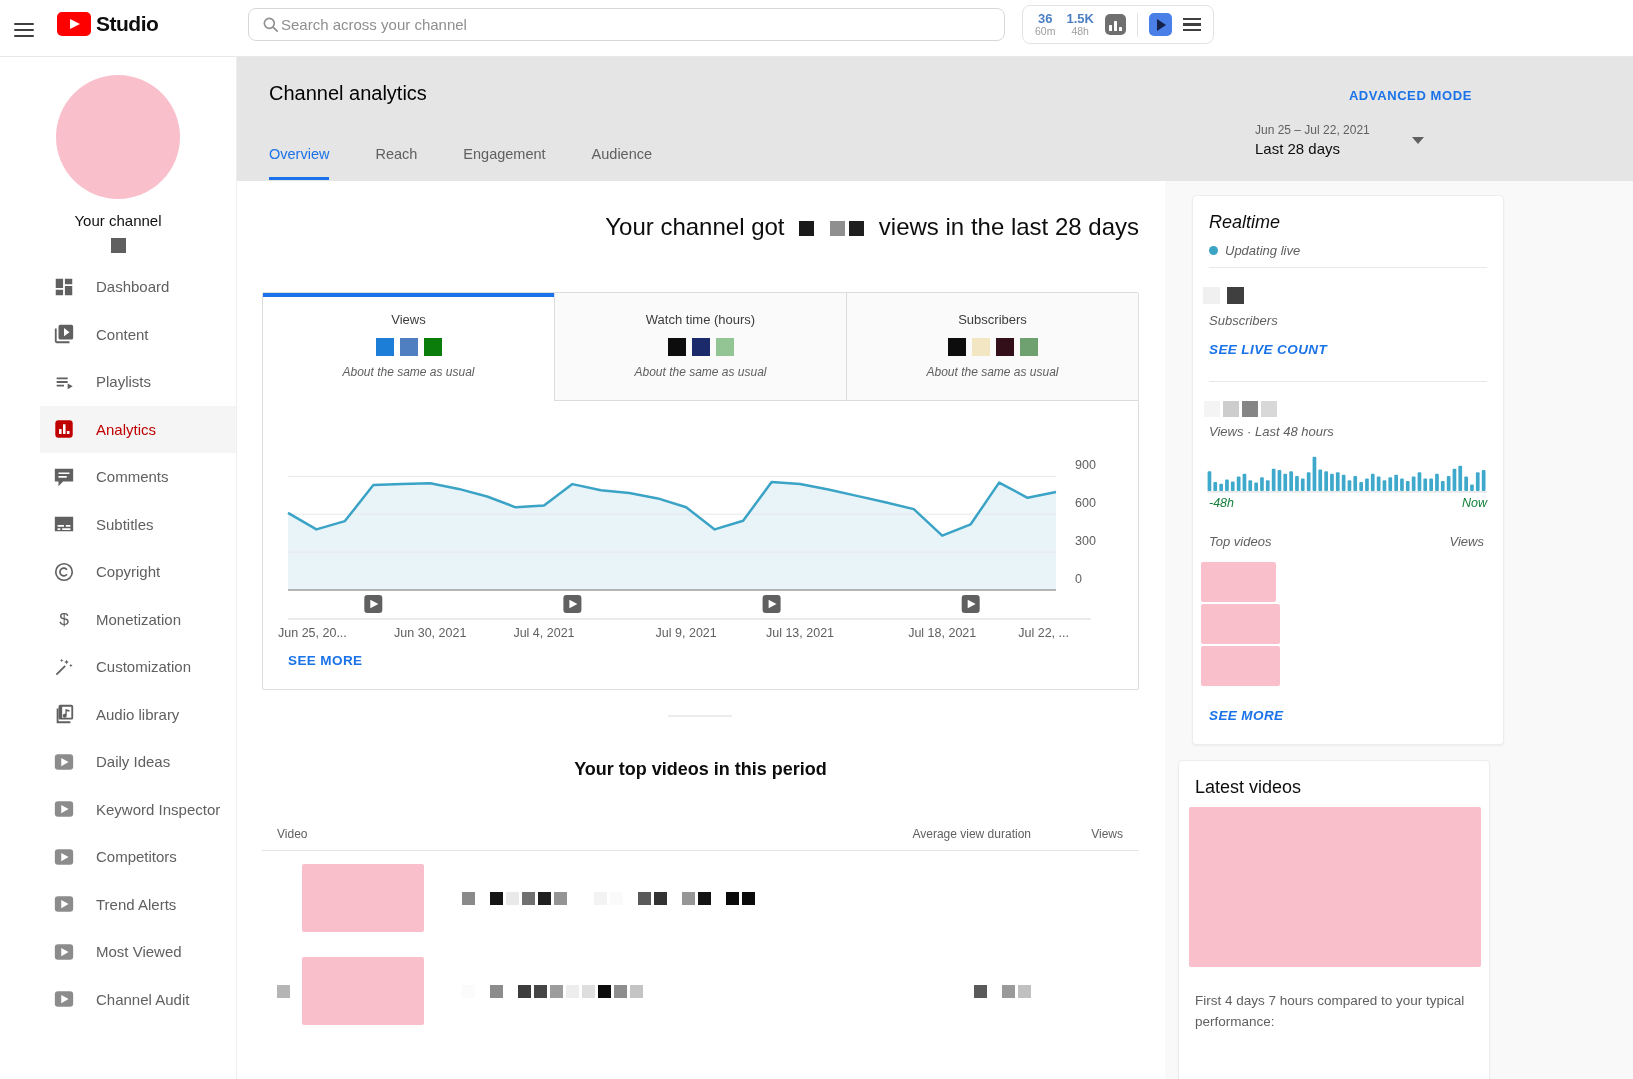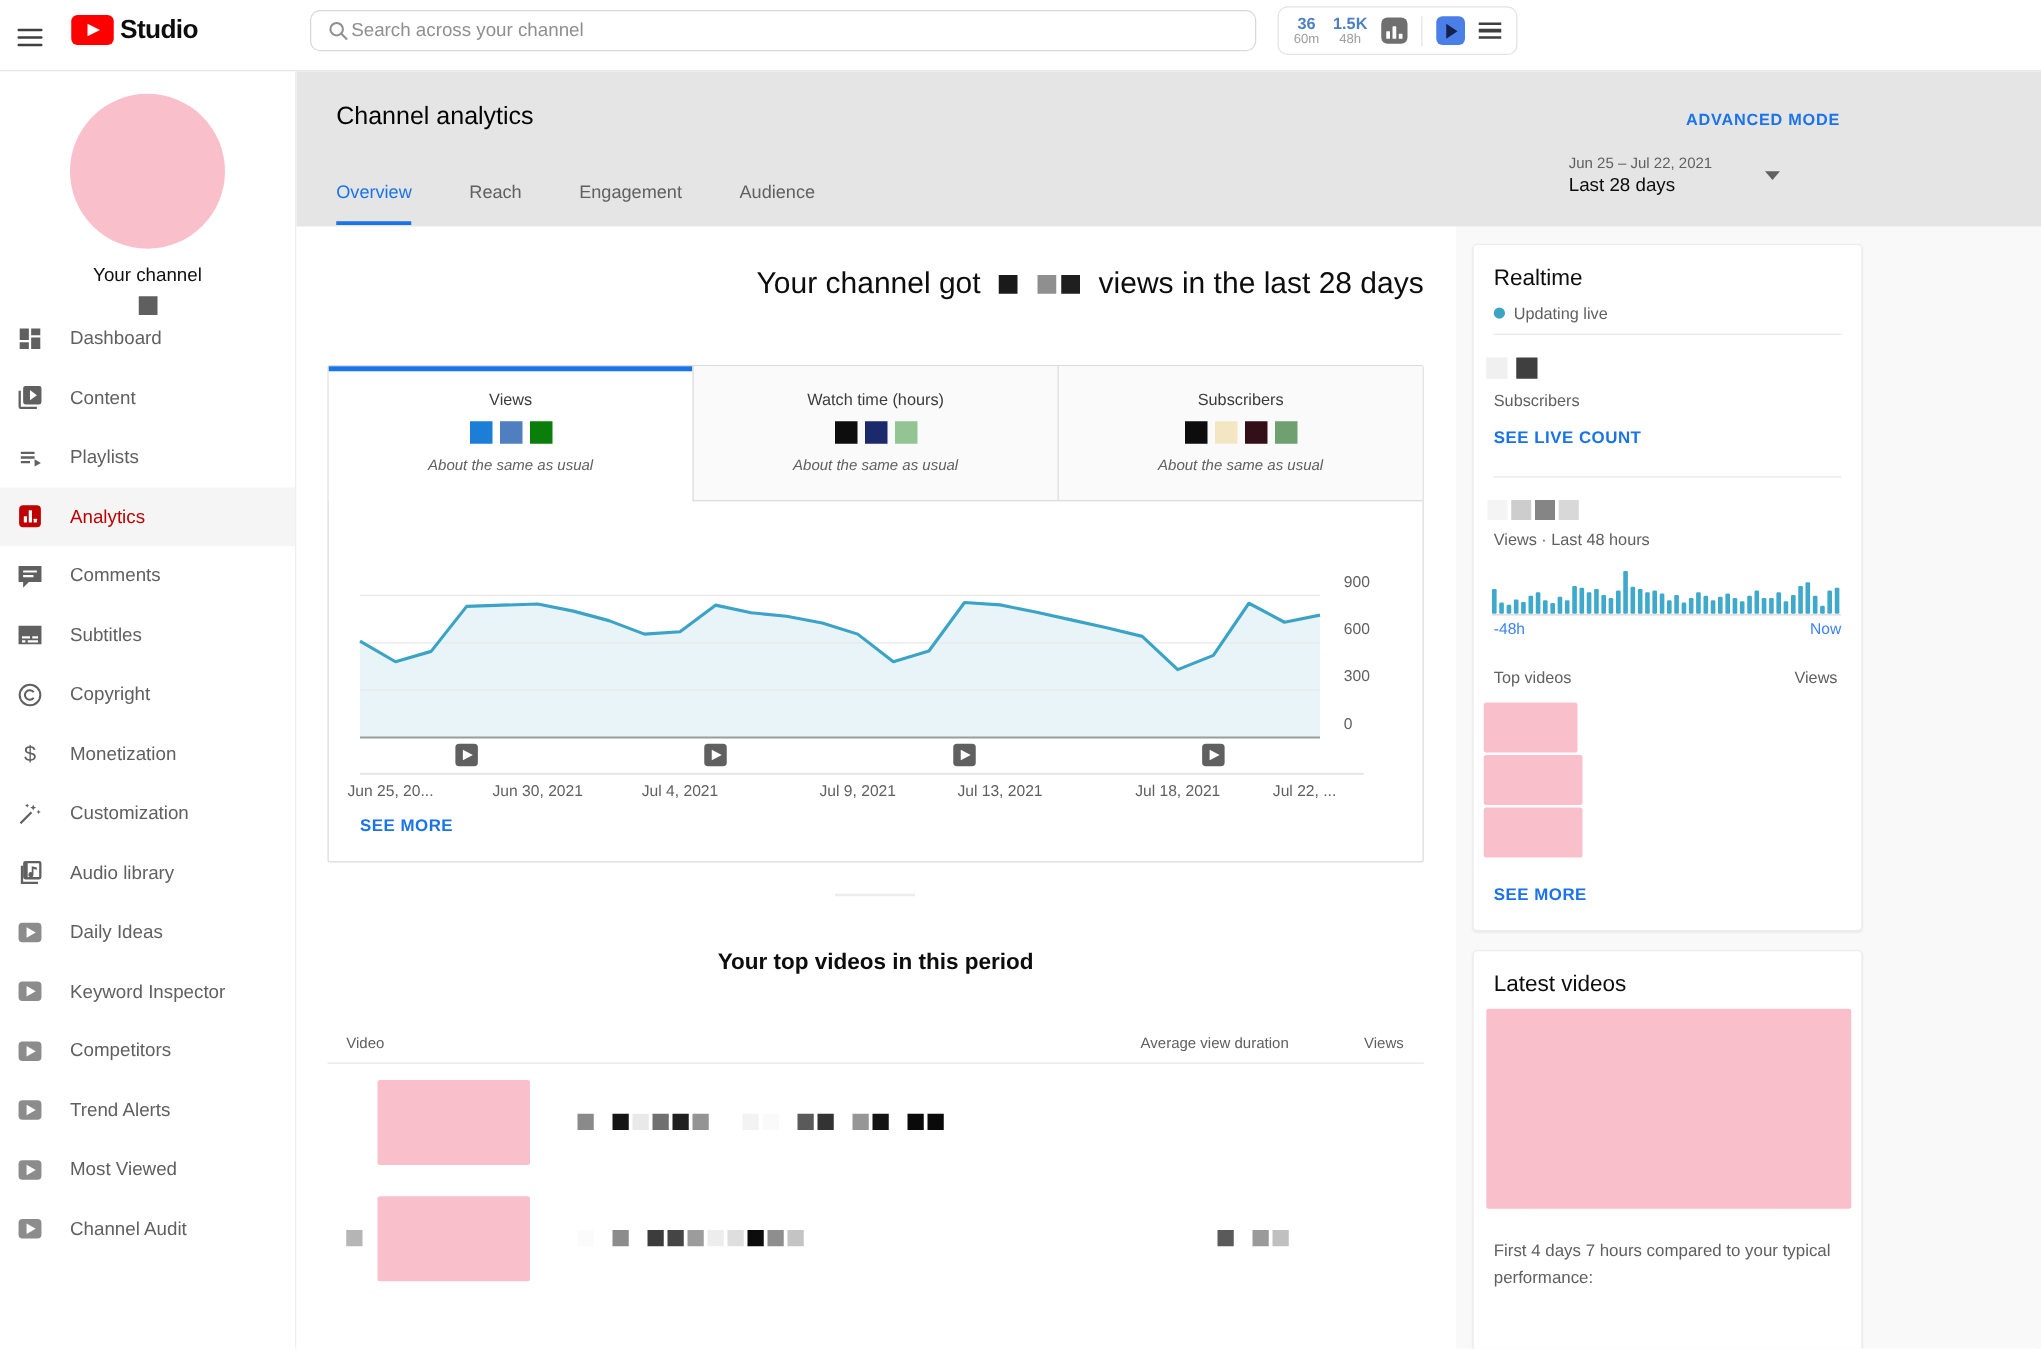--- a/index.html
+++ b/index.html
@@ -32,21 +32,21 @@
   .vq-logo:after { content:""; position:absolute; left:8px; top:5.5px; border-left:9px solid #16214a; border-top:6px solid transparent; border-bottom:6px solid transparent; }
   .vq-menu { width:18px; cursor:pointer; }
   .vq-menu span { display:block; width:18px; height:2.2px; background:#3f3f3f; margin:3.2px 0; }
 
   
   .sidebar { position:absolute; left:0; top:57px; width:237px; bottom:0; background:#fff; border-right:1px solid #efefef; z-index:20; }
   .avatar { width:124px; height:124px; border-radius:50%; background:#f9c0cc; margin:18px auto 0; cursor:pointer; }
   .ch-label { text-align:center; font-size:15px; color:#0f0f0f; margin-top:13px; }
   .ch-redact { text-align:center; margin-top:7px; }
   .ch-redact .sq { width:15px; height:15px; margin:0; }
-  .menu { position:absolute; left:0; top:190px; width:100%; }
+  .menu { position:absolute; left:0; top:206px; width:100%;padding-left:40px; }
   .side-item { display:flex; align-items:center; height:47.5px; padding-left:13px; cursor:pointer; }
   .side-item.active { background:#f5f5f5; }
   .side-icon { width:22px; height:22px; flex:0 0 22px; color:#606060; }
   .side-icon svg { width:22px; height:22px; display:block; }
   .side-label { font-size:15px; color:#606060; margin-left:21px; white-space:nowrap; }
   .side-item.active .side-label { color:#c00000; font-weight:500; }
 
   
   .main-header { position:absolute; left:237px; top:57px; width:1396px; height:124px; background:#e5e5e5; border-bottom:1px solid #e5e5e5; z-index:10; }
   .page-title { position:absolute; left:32px; top:25px; font-size:20px; font-weight:500; color:#030303; }
@@ -92,36 +92,36 @@
   .tv-rank { width:25px; }
   .tv-thumb { width:122px; height:68px; background:#f9c0cc; border-radius:2px; flex:0 0 122px; cursor:pointer; }
   .tv-title { flex:1; padding-left:38px; white-space:nowrap; overflow:hidden; }
   .tv-avd { width:120px; text-align:right; white-space:nowrap; }
   .tv-avd .sq { margin:0 0 0 3px; }
   .tv-views { width:92px; text-align:right; margin-right:16px; white-space:nowrap; }
 
   
   .rail { position:absolute; left:1165px; top:181px; right:0; bottom:0; background:#f9f9f9; }
   .card { position:absolute; background:#fff; border:1px solid #ededed; border-radius:4px; box-shadow:0 1px 2px rgba(0,0,0,0.06); }
-  .rt-card { left:13px; top:14px; width:312px; height:550px; }
+  .rt-card { left:27px; top:14px; width:312px; height:550px;font-style:italic; }
   .lv-card { left:13px; top:579px; width:312px; height:340px; }
   .card-title { position:absolute; left:16px; top:16px; font-size:18px; font-weight:500; color:#0d0d0d; }
   .rt-updating { position:absolute; left:16px; top:47px; display:flex; align-items:center; font-size:13px; color:#606060; }
   .rt-dot { width:9px; height:9px; border-radius:50%; background:#3ba4c4; margin-right:7px; }
   .rt-div1 { position:absolute; left:16px; right:16px; top:71px; height:1px; background:#e8e8e8; }
   .rt-subs-redact { position:absolute; left:10px; top:90px; white-space:nowrap; }
   .rt-subs-redact .sq { width:17px; height:17px; margin-right:7px; }
   .rt-subs-label { position:absolute; left:16px; top:117px; font-size:13px; color:#606060; }
   .rt-livecount { position:absolute; left:16px; top:146px; font-size:13.5px; font-weight:700; letter-spacing:0.4px; color:#1a73e8; cursor:pointer; }
   .rt-div2 { position:absolute; left:16px; right:16px; top:185px; height:1px; background:#e8e8e8; }
   .rt-views-redact { position:absolute; left:11px; top:203px; white-space:nowrap; }
   .rt-views-redact .sq { width:16px; height:16px; margin-right:3px; }
   .rt-views-caption { position:absolute; left:16px; top:228px; font-size:13px; color:#606060; }
   #rt-bars { position:absolute; left:14px; top:258px; }
-  .rt-axis { position:absolute; left:16px; right:16px; top:300px; display:flex; justify-content:space-between; font-size:12.5px; color:#3b82f6; }
+  .rt-axis { position:absolute; left:16px; right:16px; top:300px; display:flex; justify-content:space-between; font-size:12.5px; color:#15803d; }
   .rt-tv-head { position:absolute; left:16px; right:19px; top:338px; display:flex; justify-content:space-between; font-size:13px; color:#606060; }
   .rt-thumbs { position:absolute; left:8px; top:366px; }
   .rt-thumb { height:40px; background:#f9c0cc; border-radius:2px; margin-bottom:2px; cursor:pointer; }
   .rt-seemore { position:absolute; left:16px; top:512px; font-size:13.5px; font-weight:700; letter-spacing:0.4px; color:#1a73e8; cursor:pointer; }
   .lv-thumb { position:absolute; left:10px; top:46px; width:292px; height:160px; background:#f9c0cc; border-radius:2px; cursor:pointer; }
   .lv-caption { position:absolute; left:16px; top:230px; width:274px; font-size:13.5px; line-height:1.55; color:#606060; }
 
   
   .sq { display:inline-block; width:13px; height:13px; margin-right:3px; vertical-align:middle; }
   .sq-gap { display:inline-block; width:12px; height:1px; }

